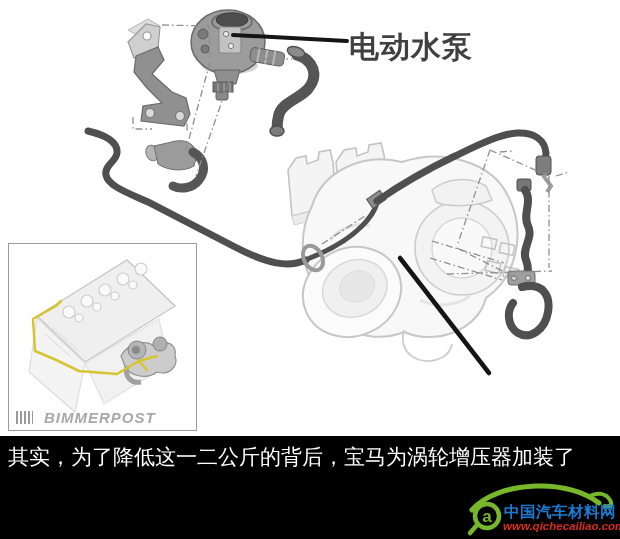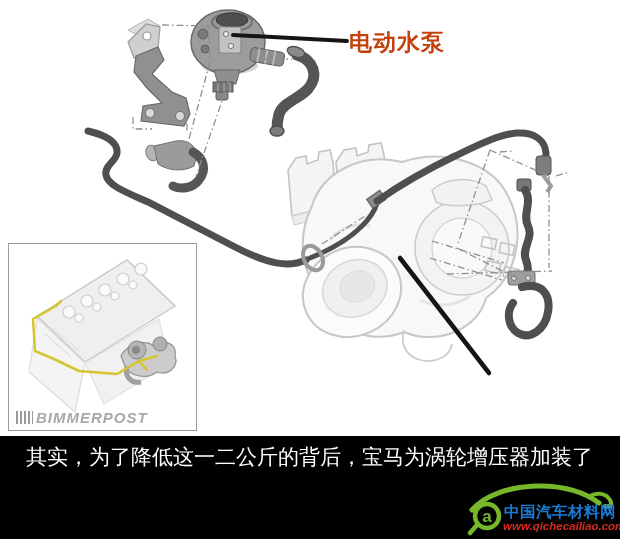--- a/index.html
+++ b/index.html
@@ -1,31 +1,31 @@
 <!DOCTYPE html>
 <html><head>
 <meta charset="utf-8">
 <style>
   html,body{margin:0;padding:0;background:#fff;}
   .stage{position:relative;width:620px;height:539px;background:#fff;overflow:hidden;
          font-family:"Liberation Sans","DejaVu Sans",sans-serif;}
   .main-svg{position:absolute;left:0;top:0;}
-  .part-label{position:absolute;font-size:23px;font-weight:bold;color:#c2410c;
+  .part-label{position:absolute;font-size:30px;font-weight:bold;color:#404040;
               letter-spacing:1px;white-space:nowrap;}
   .pump-label{left:349px;top:27px;}
   .turbo-label{left:490px;top:372px;}
   .inset{position:absolute;left:8px;top:243px;width:189px;height:188px;
          border:1px solid #9b9b9b;background:#fff;box-sizing:border-box;}
   .inset svg{position:absolute;left:0;top:0;}
-  .bimmer-row{position:absolute;left:7px;bottom:4px;display:flex;align-items:center;gap:3px;}
+  .bimmer-row{position:absolute;left:7px;bottom:4px;display:flex;align-items:center;gap:11px;}
   .barcode{width:17px;height:13px;background:repeating-linear-gradient(90deg,#9a9a9a 0 2px,#fff 2px 4px);}
   .bimmer-text{font-style:italic;font-weight:bold;font-size:15px;color:#a8a8a8;letter-spacing:1px;}
   .caption{position:absolute;left:0;top:436px;width:620px;height:103px;background:#000;
            box-sizing:border-box;padding:5px 0 0 8px;}
-  .caption div{color:#fff;font-size:21px;line-height:32px;font-weight:normal;white-space:nowrap;margin-left:18px;}
+  .caption div{color:#fff;font-size:21px;line-height:32px;font-weight:normal;white-space:nowrap;}
   .logo{position:absolute;left:466px;top:483px;width:154px;height:56px;}
   .ghost{position:absolute;right:12px;bottom:1px;color:#3f3f3f;font-size:17px;font-weight:bold;
          letter-spacing:2px;z-index:1;}
   .logo svg{position:absolute;left:0;top:0;z-index:2;}
   .site-name{position:absolute;left:38px;top:19px;z-index:3;font-size:15.5px;font-weight:bold;
              color:#1a7bd0;letter-spacing:0.5px;white-space:nowrap;}
   .site-url{position:absolute;left:37px;top:37px;z-index:3;font-size:11.5px;font-weight:bold;
             font-style:italic;color:#d92b1b;white-space:nowrap;}
 </style>
 </head>

